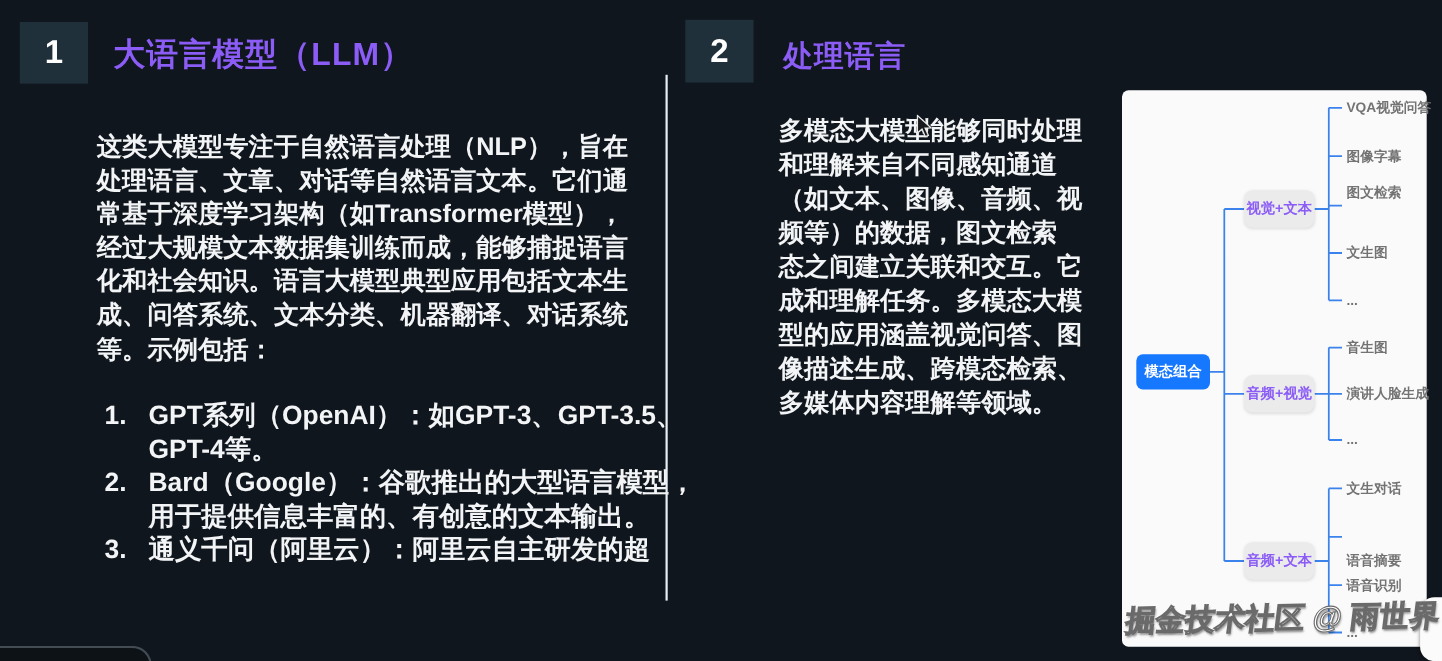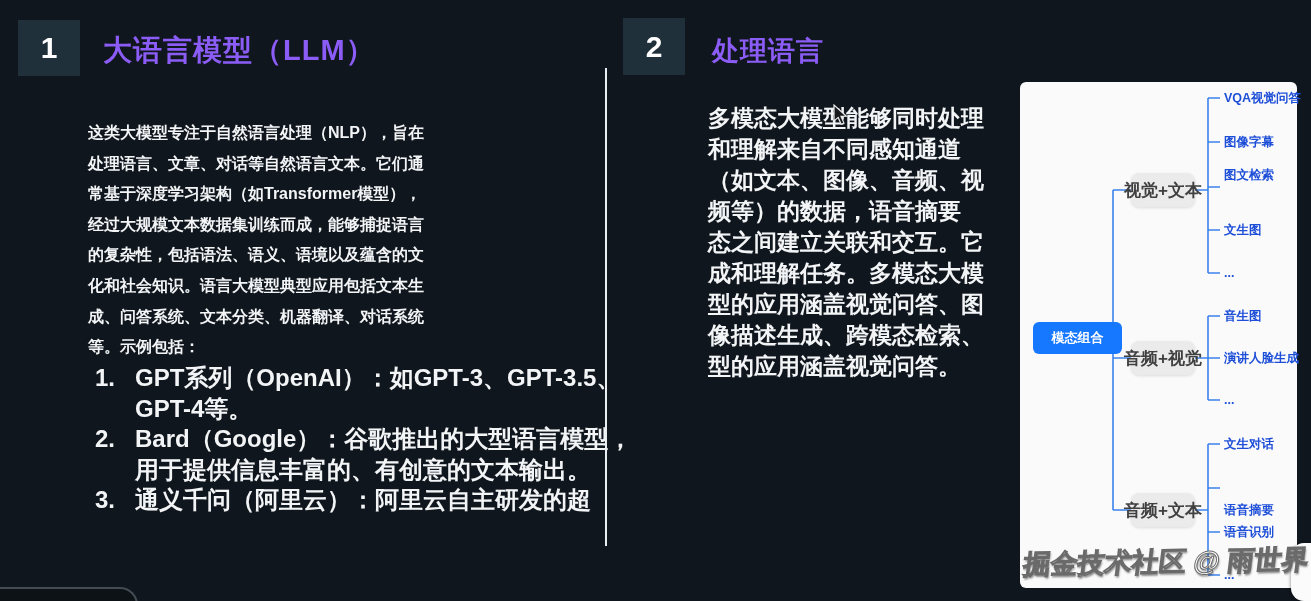--- a/index.html
+++ b/index.html
@@ -30,55 +30,55 @@
   #title2 { left:712px; top:32px; font-size:27px; line-height:38px; }
 
   
   .divider {
     position:absolute; left:605px; top:68px;
     width:2px; height:478px; background:#e9eef2;
   }
 
   
   .para { position:absolute; font-weight:600; }
-  #para1 { left:88px; top:118px; font-size:16px; line-height:30.6px; }
+  #para1 { left:88px; top:118px; font-size:23px; line-height:30.6px; }
   #para2 { left:708px; top:103px; font-size:23px; line-height:31px; }
   .p-line { white-space:nowrap; }
 
   #list1 { position:absolute; left:95px; top:363px; font-size:24px; line-height:30.6px; font-weight:600; }
   .li-row { display:flex; white-space:nowrap; }
   .li-marker { width:40px; flex:0 0 40px; }
 
   
   #panel {
     position:absolute; left:1020px; top:82px;
     width:277px; height:506px;
     background:#fafafa; border-radius:6px;
   }
   #mm-svg { position:absolute; left:0; top:0; }
   .mm-root {
     position:absolute; left:13px; top:240px;
-    width:89px; height:32px;
+    width:67px; height:32px;
     background:#1677ff; color:#fff;
     border-radius:6px;
     display:flex; align-items:center; justify-content:center;
     font-size:13px; font-weight:bold; white-space:nowrap;
   }
   .mm-node {
     position:absolute; left:111px;
     width:64px; height:34px;
-    background:#ebebeb; color:#404040;
+    background:#ebebeb; color:#8b5cf6;
     border-radius:8px;
     box-shadow:0 1px 3px rgba(0,0,0,.12);
     display:flex; align-items:center; justify-content:center;
-    font-size:17px; font-weight:bold; white-space:nowrap;
+    font-size:13px; font-weight:bold; white-space:nowrap;
   }
   .mm-leaf {
     position:absolute; left:204px;
-    font-size:12.5px; font-weight:600; color:#1d4ed8;
+    font-size:12.5px; font-weight:600; color:#737373;
     line-height:18px; white-space:nowrap;
   }
 
   
   #watermark {
     position:absolute; left:1024px; top:544px;
     font-size:27px; font-weight:bold; color:#fff;
     white-space:nowrap;
     -webkit-text-stroke:1px #6a6a6a;
     text-shadow:1px 2px 2px rgba(0,0,0,.45);
@@ -109,21 +109,20 @@
 <body>
 
 <div class="num-badge" id="badge1">1</div>
 <div class="sec-title" id="title1">大语言模型（LLM）</div>
 
 <div class="para" id="para1">
   <div class="p-line">这类大模型专注于自然语言处理（NLP），旨在</div>
   <div class="p-line">处理语言、文章、对话等自然语言文本。它们通</div>
   <div class="p-line">常基于深度学习架构（如Transformer模型），</div>
   <div class="p-line">经过大规模文本数据集训练而成，能够捕捉语言</div>
-  <div class="p-line">的复杂性，包括语法、语义、语境以及蕴含的文</div>
   <div class="p-line">化和社会知识。语言大模型典型应用包括文本生</div>
   <div class="p-line">成、问答系统、文本分类、机器翻译、对话系统</div>
   <div class="p-line">等。示例包括：</div>
 </div>
 
 <div id="list1">
   <div class="li-row">
     <span class="li-marker">1.</span>
     <span>GPT系列（OpenAI）：如GPT-3、GPT-3.5、</span>
   </div>
@@ -147,26 +146,26 @@
 
 <div class="divider"></div>
 
 <div class="num-badge" id="badge2">2</div>
 <div class="sec-title" id="title2">处理语言</div>
 
 <div class="para" id="para2">
   <div class="p-line">多模态大模型能够同时处理</div>
   <div class="p-line">和理解来自不同感知通道</div>
   <div class="p-line">（如文本、图像、音频、视</div>
-  <div class="p-line">频等）的数据，语音摘要</div>
+  <div class="p-line">频等）的数据，图文检索</div>
   <div class="p-line">态之间建立关联和交互。它</div>
   <div class="p-line">成和理解任务。多模态大模</div>
   <div class="p-line">型的应用涵盖视觉问答、图</div>
   <div class="p-line">像描述生成、跨模态检索、</div>
-  <div class="p-line">型的应用涵盖视觉问答。</div>
+  <div class="p-line">多媒体内容理解等领域。</div>
 </div>
 
 <div id="panel">
     <svg width="277" height="506" id="mm-svg">
       <path d="M80 256 H93 M93 108 V428 M93 108 H111 M175 108 H188 M188 16 V191 M188 16 H200 M188 60 H200 M188 105 H200 M188 148 H200 M188 191 H200 M93 276 H111 M175 276 H188 M188 234 V318 M188 234 H200 M188 276 H200 M188 318 H200 M93 428 H111 M175 428 H188 M188 362 V493 M188 362 H200 M188 406 H200 M188 450 H200 M188 493 H200" fill="none" stroke="#3b82ec" stroke-width="1.6" stroke-linejoin="round"></path>
     </svg>
     <div class="mm-root">模态组合</div>
     <div class="mm-node" style="top: 91px;">视觉+文本</div>
     <div class="mm-leaf" style="top: 7px;">VQA视觉问答</div>
     <div class="mm-leaf" style="top: 51px;">图像字幕</div>

